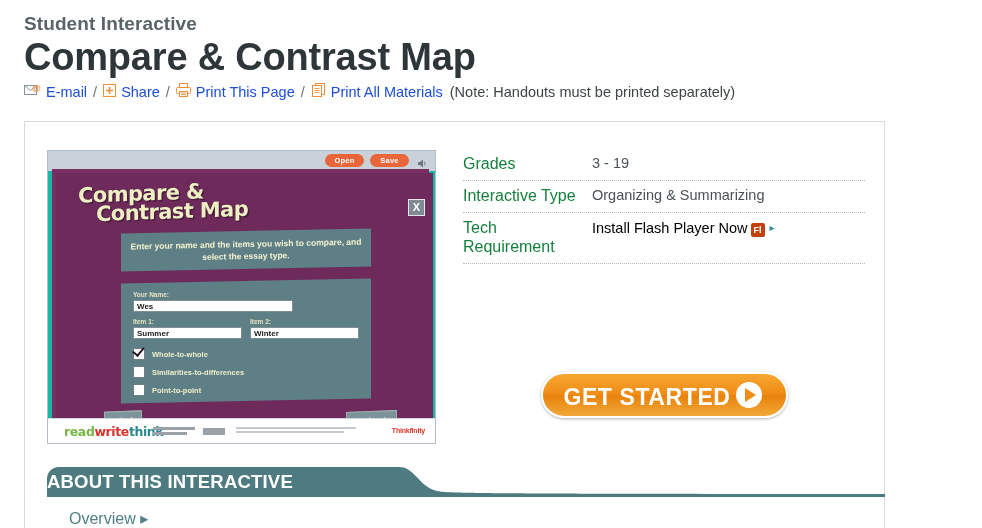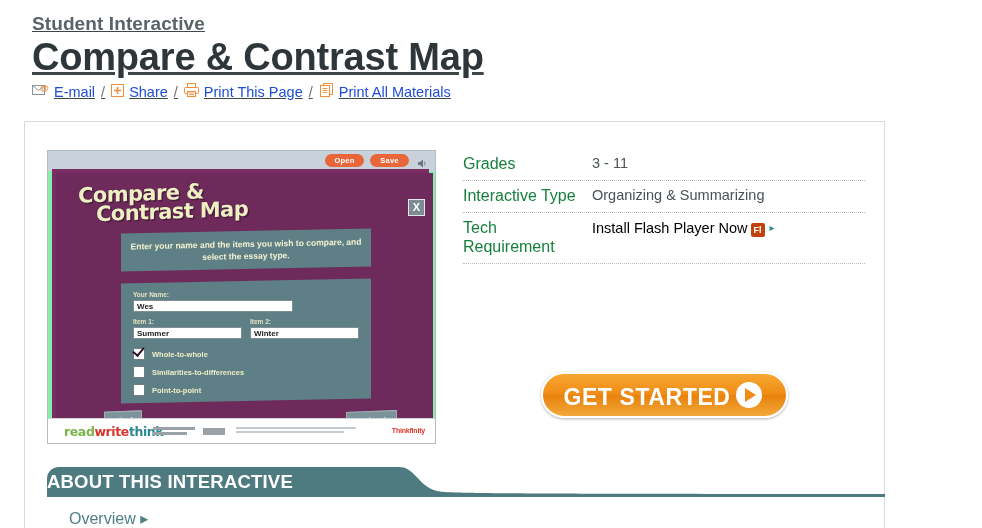--- a/index.html
+++ b/index.html
@@ -10,21 +10,21 @@
   body {
     width: 982px;
     height: 528px;
     overflow: hidden;
     font-family: "Liberation Sans", sans-serif;
     color: #3d4547;
     -webkit-font-smoothing: antialiased;
   }
 
   
-  .page-head { padding: 12px 0 0 32px; text-decoration: underline; }
+  .page-head { padding: 12px 0 0 24px; }
   .kicker {
     font-size: 19px;
     font-weight: bold;
     color: #5a6468;
     letter-spacing: .1px;
     line-height: 24px;
   }
   .page-title {
     font-size: 38px;
     font-weight: bold;
@@ -67,21 +67,21 @@
     box-sizing: border-box;
   }
 
   
   .preview {
     position: absolute;
     left: 22px;
     top: 28px;
     width: 389px;
     height: 294px;
-    background: #86efac;
+    background: #14b8a6;
     border: 1px solid #b3bcc4;
     box-sizing: border-box;
     overflow: hidden;
   }
   .fl-topbar {
     position: absolute; left: 0; top: 0; right: 0; height: 20px;
     background: #c9d2da;
   }
   .fl-btn {
     position: absolute; top: 3px;
@@ -413,20 +413,21 @@
     <span class="sep">/</span>
 
     <span class="ico">
       <svg width="15" height="14" viewBox="0 0 15 14">
         <rect x="4.5" y="0.5" width="9" height="11" fill="#fff" stroke="#ef8d3a"></rect>
         <rect x="1.5" y="2.5" width="9" height="11" fill="#fff" stroke="#ef8d3a"></rect>
         <path d="M3.5 5.5 h5 M3.5 7.5 h5 M3.5 9.5 h5" stroke="#ef8d3a" stroke-width="0.9"></path>
       </svg>
     </span>
     <a class="action-link">Print All Materials</a>
+    <span class="act-note">(Note: Handouts must be printed separately)</span>
   </div>
 </div>
 
 <div class="card">
 
   <div class="preview">
     <div class="fl-topbar">
       <div class="fl-btn fl-open">Open</div>
       <div class="fl-btn fl-save">Save</div>
       <div class="fl-speaker">
@@ -498,21 +499,21 @@
       <div class="fl-foot-bar" style="left:188px;top:8px;width:120px;height:2px;background:#c3c9ce;"></div>
       <div class="fl-foot-bar" style="left:188px;top:12px;width:108px;height:2px;background:#c3c9ce;"></div>
       <div class="thinkfinity">Thinkfinity</div>
     </div>
   </div>
 
   <div class="meta">
 
     <div class="meta-row">
       <div class="meta-key">Grades</div>
-      <div class="meta-val">3 - 11</div>
+      <div class="meta-val">3 - 19</div>
     </div>
 
     <div class="meta-row">
       <div class="meta-key">Interactive Type</div>
       <div class="meta-val">Organizing &amp; Summarizing</div>
     </div>
 
     <div class="meta-row">
       <div class="meta-key">Tech Requirement</div>
       <div class="meta-val">

